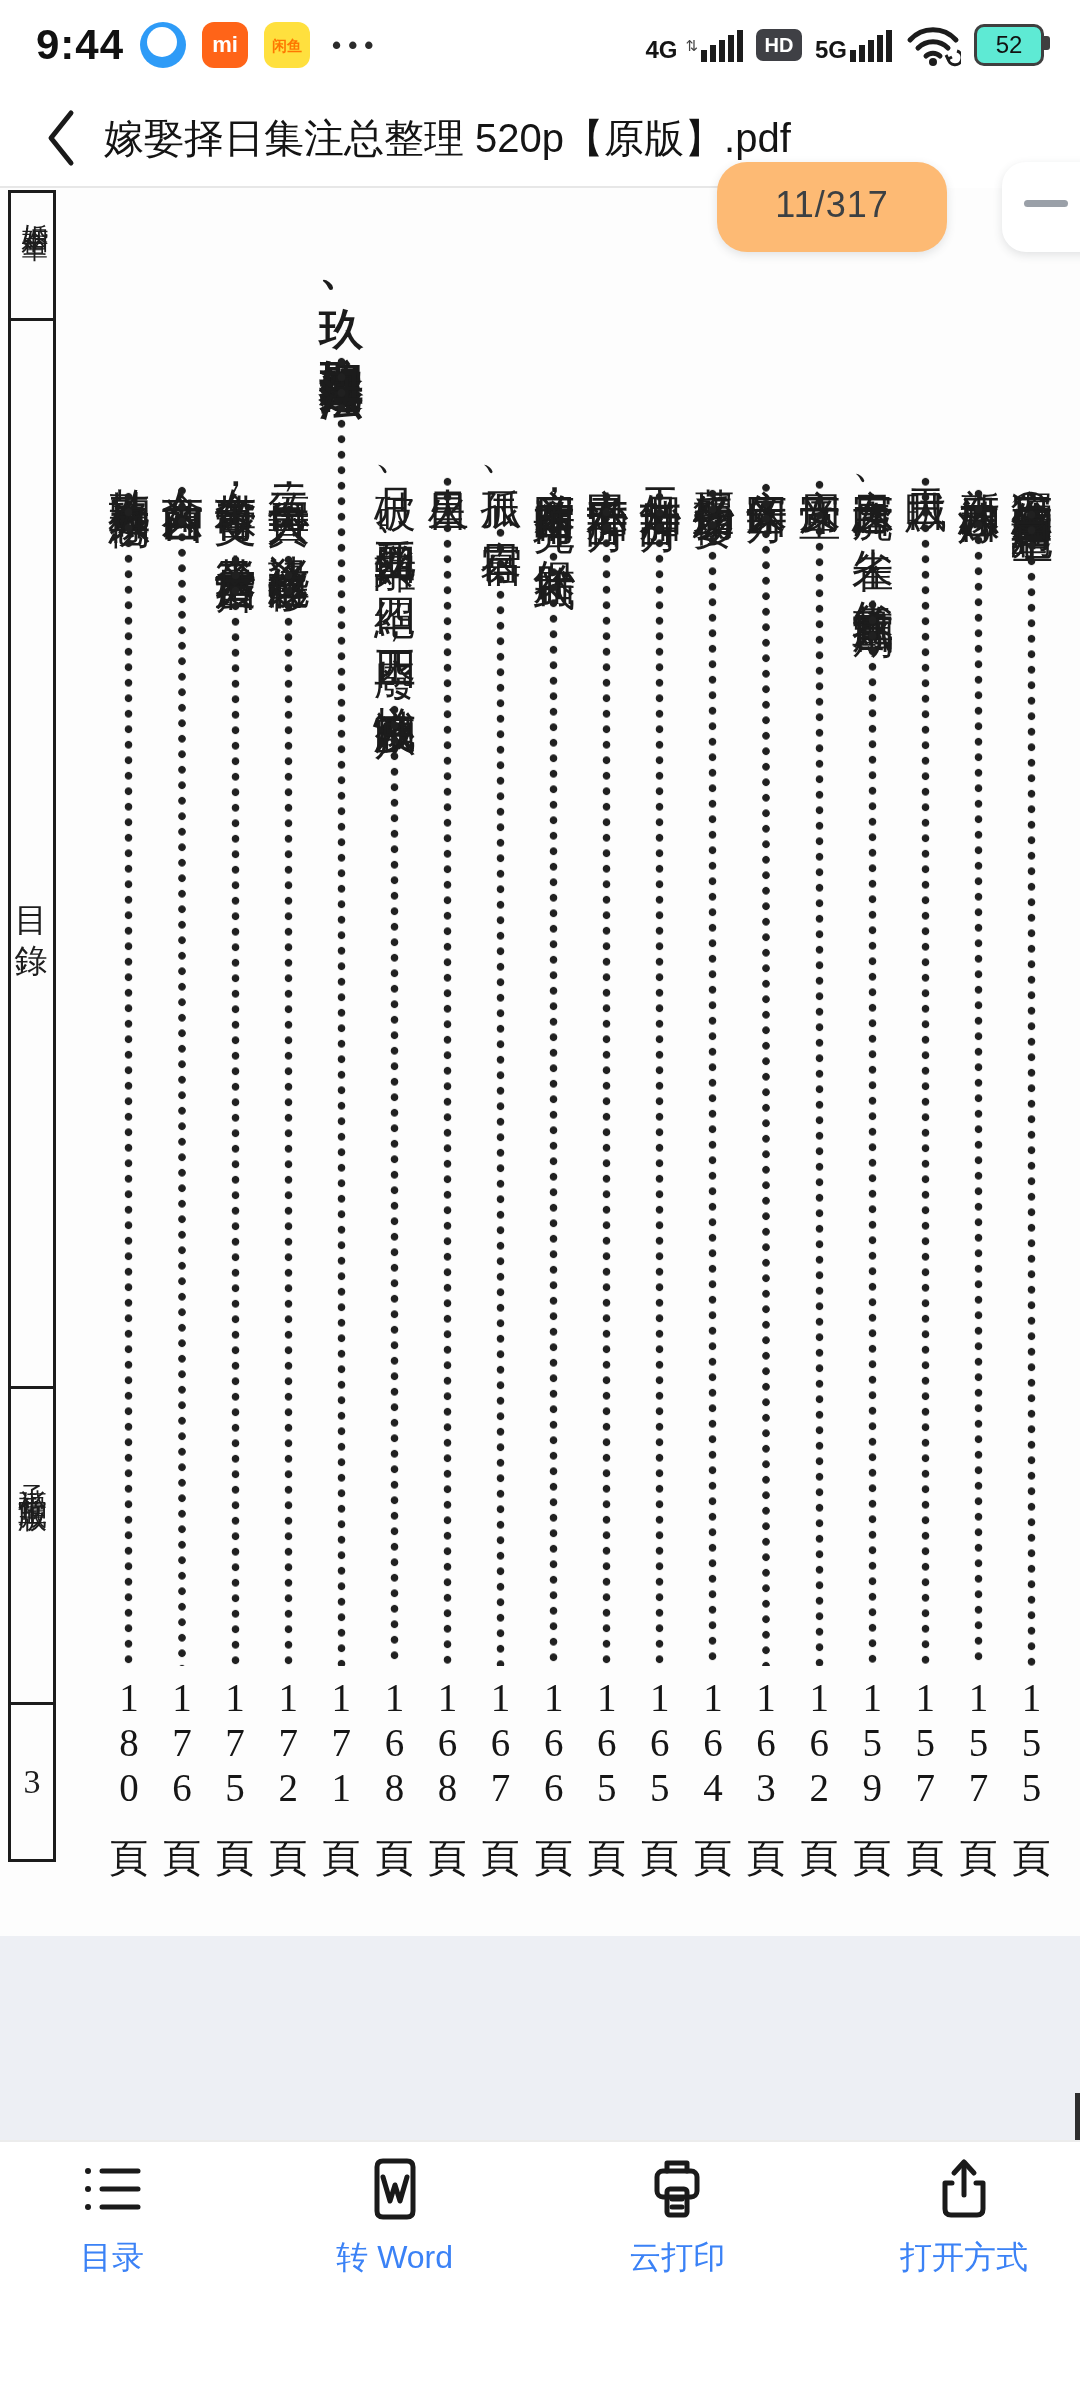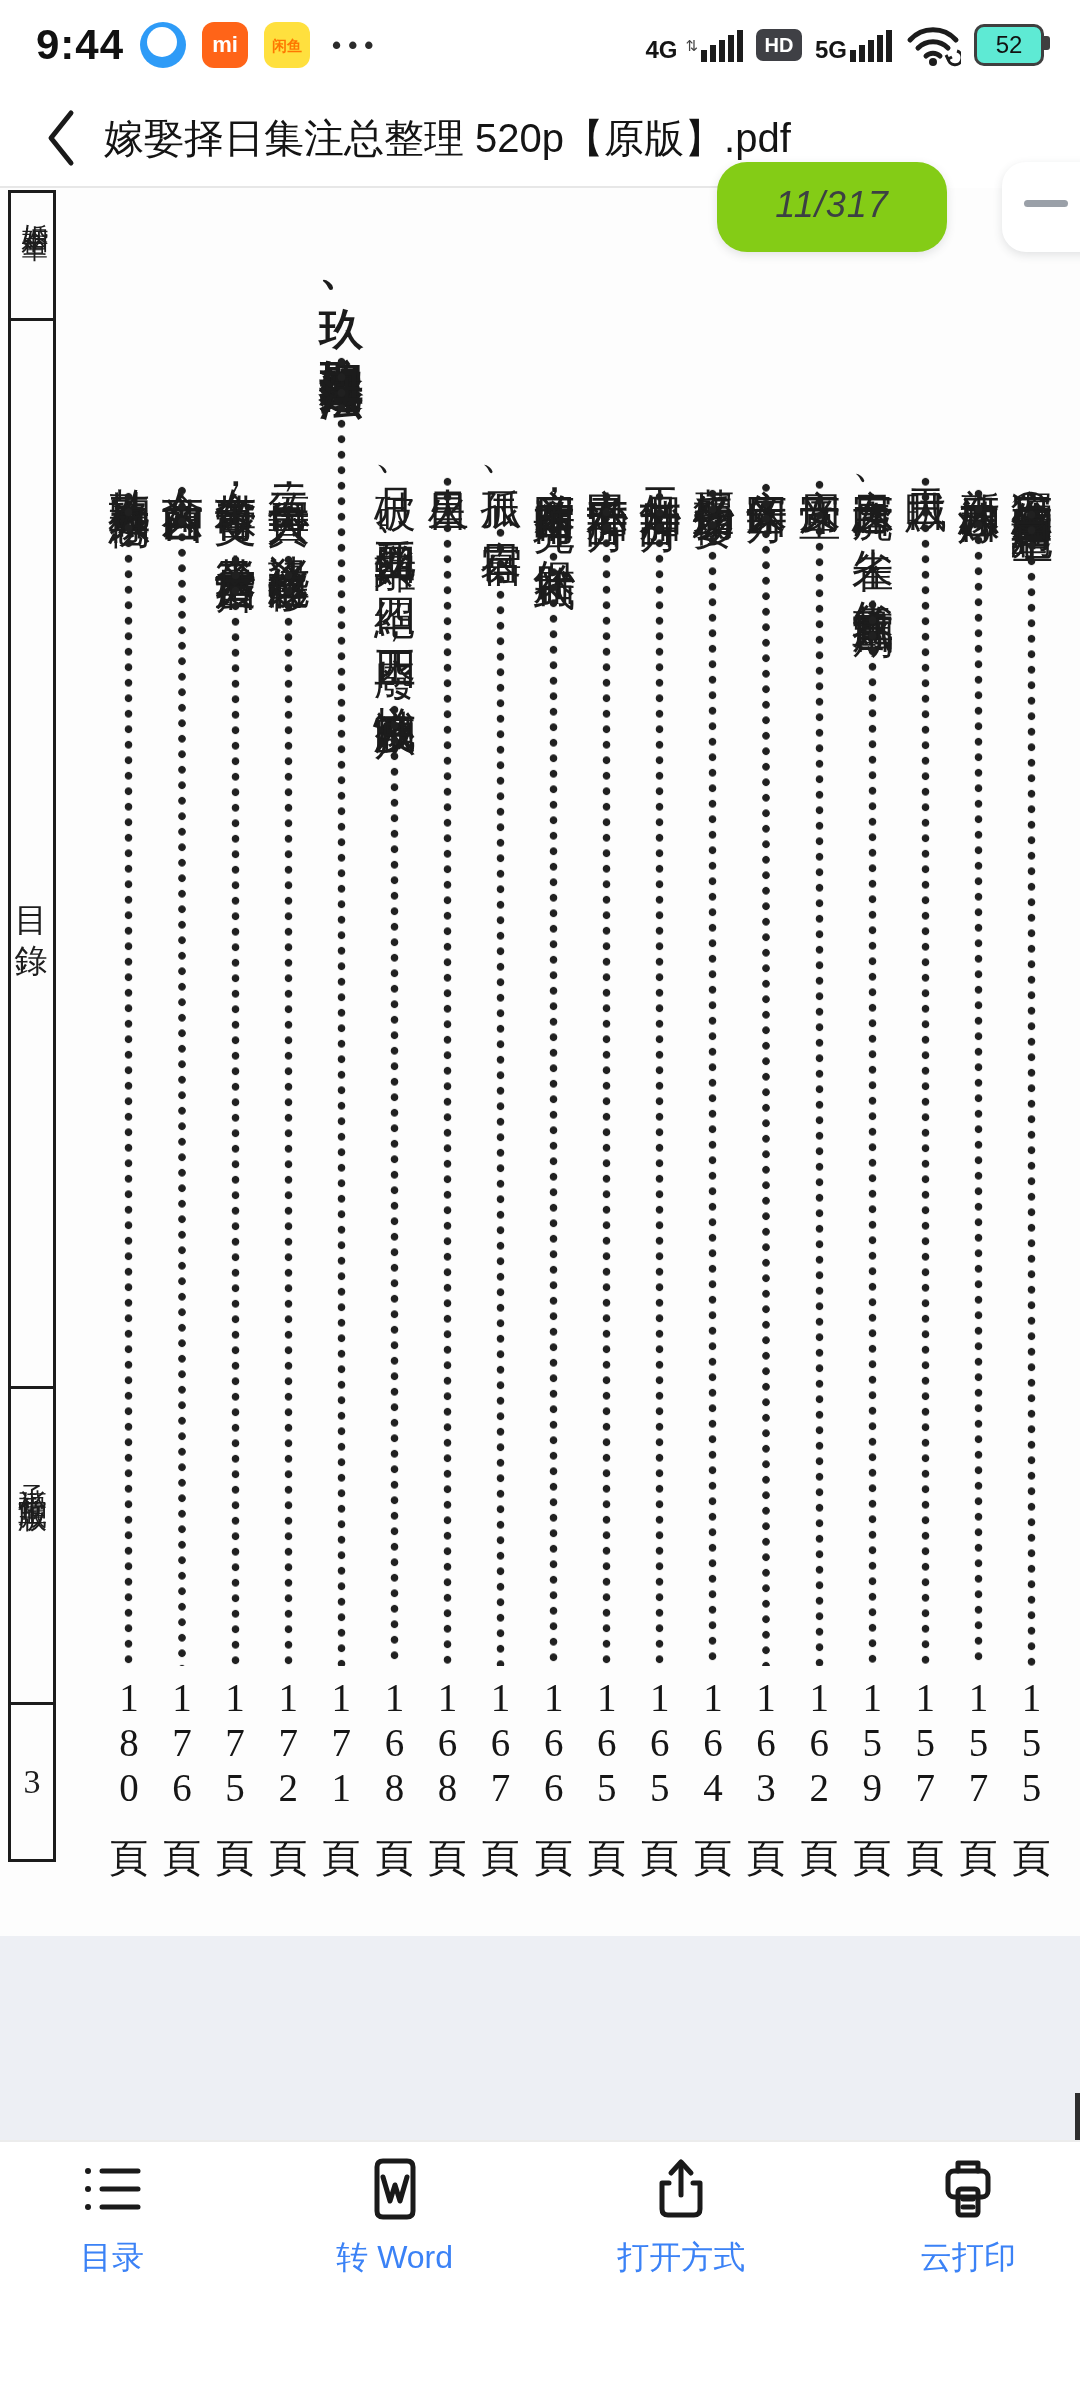--- a/index.html
+++ b/index.html
@@ -28,23 +28,23 @@
   .battery::after{content:"";position:absolute;right:-9px;top:9px;width:6px;height:14px;background:#3f3f3f;border-radius:0 3px 3px 0;}
   
   .title-bar{position:absolute;left:0;top:90px;width:892px;height:98px;background:#fff;
              display:flex;align-items:center;padding:0 30px;box-sizing:border-box;border-bottom:2px solid #e7e7e7;}
   .back{display:flex;align-items:center;justify-content:center;width:60px;height:70px;cursor:pointer;}
   .doc-title{font-size:40px;color:#141414;margin-left:14px;white-space:nowrap;overflow:hidden;}
   
   .pdf-area{position:absolute;left:0;top:188px;width:1080px;height:1952px;background:#edeff4;}
   .pdf-page{position:absolute;left:0;top:0;width:1080px;height:1748px;background:#fdfdfd;}
   
-  .page-pill{position:absolute;left:717px;top:-26px;width:230px;height:90px;background:#84cc16;
+  .page-pill{position:absolute;left:717px;top:-26px;width:230px;height:90px;background:#fdba74;
              border-radius:30px;box-shadow:0 3px 10px rgba(60,64,72,.14);
-             display:flex;align-items:flex-end;justify-content:center;font-style:italic;}
+             display:flex;align-items:flex-end;justify-content:center;}
   .page-pill span{font-size:36px;color:#3c4043;margin-bottom:26px;letter-spacing:1px;}
   .fold-btn{position:absolute;left:1002px;top:-26px;width:110px;height:90px;background:#fff;
             border-radius:24px;box-shadow:0 3px 10px rgba(60,64,72,.14);}
   .fold-btn .dash{position:absolute;left:22px;top:38px;width:44px;height:7px;background:#9aa0a8;border-radius:4px;}
   .scroll-ind{position:absolute;right:0;top:1905px;width:5px;height:68px;background:#2e2e2e;}
   
   .spine{position:absolute;left:8px;top:2px;width:48px;height:1672px;border:3px solid #1c1c1c;box-sizing:border-box;
          font-family:"Liberation Serif",serif;}
   .spine .divider{position:absolute;left:0;width:100%;height:3px;background:#1c1c1c;}
   .spine .v{position:absolute;left:0;width:100%;text-align:center;
@@ -279,35 +279,35 @@
           <svg class="line" width="64" height="64" viewBox="0 0 64 64">
             <path d="M14 10 q0 -6 6 -6 h24 q6 0 6 6 v44 q0 6 -6 6 h-24 q-6 0 -6 -6 z"></path>
             <polyline points="20,20 27,44 32,28 37,44 44,20"></polyline>
           </svg>
         </span>
         <span class="lb">转 Word</span>
       </div>
       <div class="tb-item">
         <span class="ic">
           <svg class="line" width="64" height="64" viewBox="0 0 64 64">
-            <path d="M20 26 h-7 v26 q0 6 6 6 h26 q6 0 6 -6 v-26 h-7"></path>
-            <line x1="32" y1="38" x2="32" y2="6"></line>
-            <polyline points="22,16 32,5 42,16"></polyline>
-          </svg>
-        </span>
-        <span class="lb">打开方式</span>
-      </div>
-      <div class="tb-item">
-        <span class="ic">
-          <svg class="line" width="64" height="64" viewBox="0 0 64 64">
             <path d="M22 14 v-8 h20 v8"></path>
             <rect x="12" y="14" width="40" height="26" rx="6"></rect>
             <rect x="22" y="32" width="20" height="26" rx="3"></rect>
             <line x1="27" y1="42" x2="37" y2="42"></line>
               <line x1="27" y1="50" x2="37" y2="50"></line>
           </svg>
         </span>
         <span class="lb">云打印</span>
       </div>
+      <div class="tb-item">
+        <span class="ic">
+          <svg class="line" width="64" height="64" viewBox="0 0 64 64">
+            <path d="M20 26 h-7 v26 q0 6 6 6 h26 q6 0 6 -6 v-26 h-7"></path>
+            <line x1="32" y1="38" x2="32" y2="6"></line>
+            <polyline points="22,16 32,5 42,16"></polyline>
+          </svg>
+        </span>
+        <span class="lb">打开方式</span>
+      </div>
     </div>
 
   </div>
 </div>
 
 </body></html>

